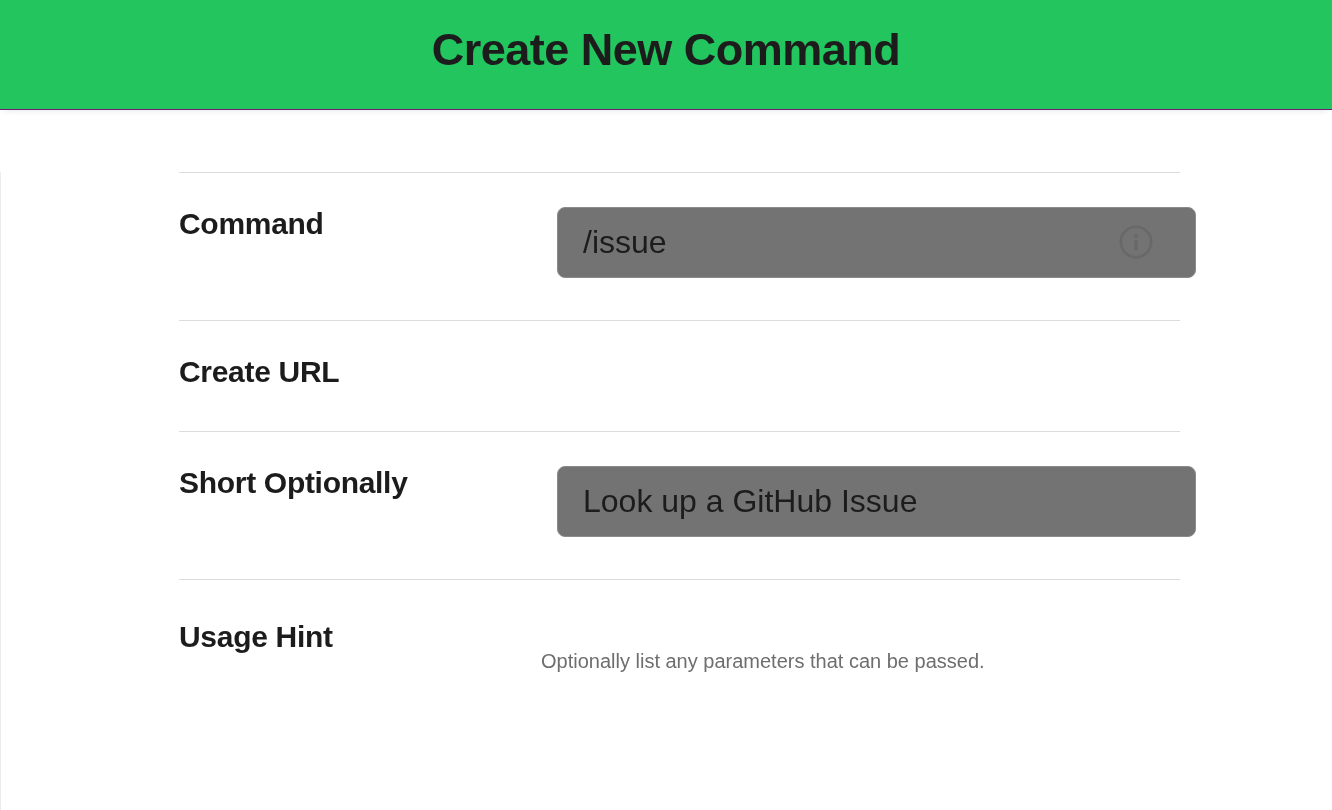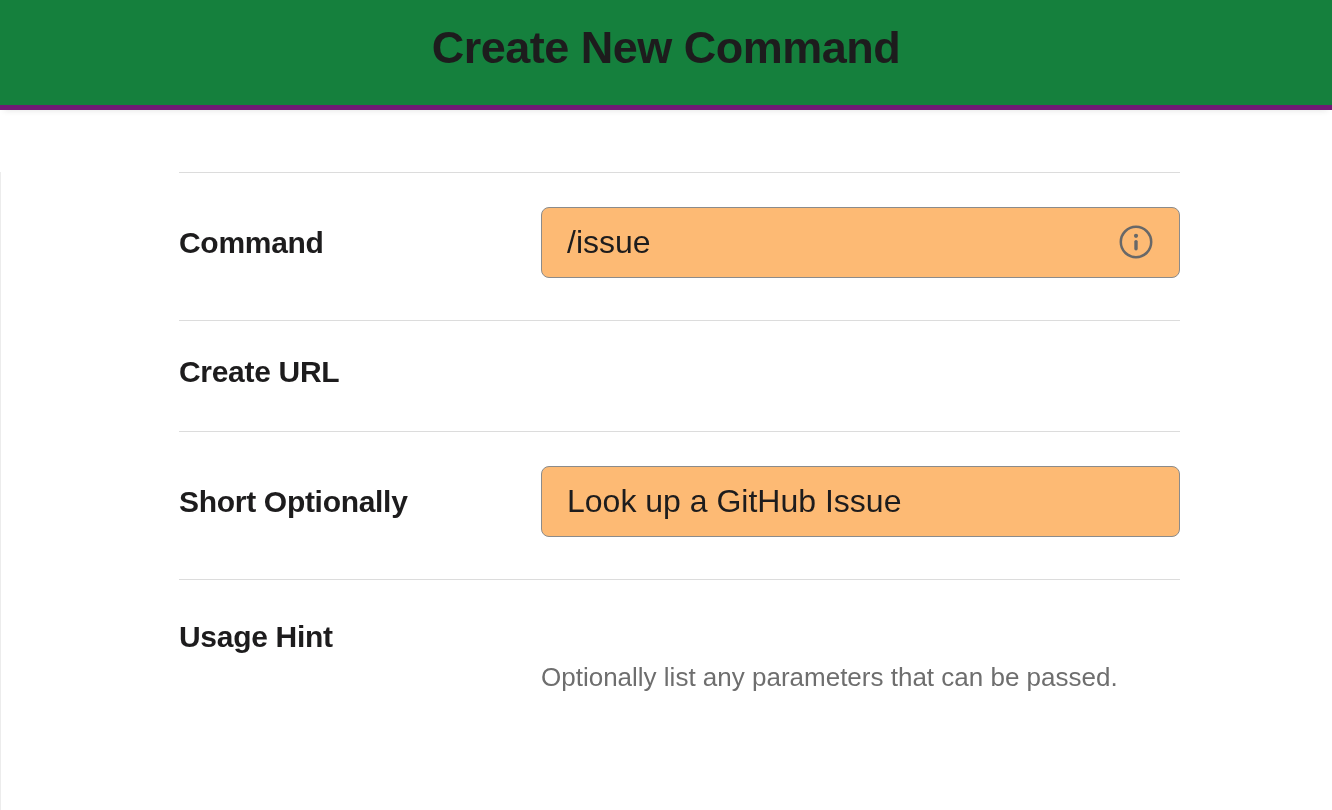--- a/index.html
+++ b/index.html
@@ -9,22 +9,22 @@
     background: #ffffff;
     font-family: "Liberation Sans", "DejaVu Sans", sans-serif;
     color: #1d1c1d;
     overflow: hidden;
   }
   .app-header {
     height: 110px;
     display: flex;
     align-items: center;
     justify-content: center;
-    background: #15803d;
-    border-bottom: 5px solid #701a75;
+    background: #22c55e;
+    border-bottom: 1px solid #701a75;
     box-shadow: 0 5px 6px -4px rgba(0,0,0,0.09);
     position: relative;
     z-index: 2;
   }
   .app-title {
     font-size: 45px;
     font-weight: 700;
     letter-spacing: -0.5px;
     color: #1d1c1d;
     position: relative;
@@ -34,21 +34,20 @@
     min-height: 699px;
     border-left: 1px solid #ececec;
     padding: 0 152px 0 178px;
     background: #ffffff;
   }
   .command-form {
     margin-top: 62px;
   }
   .field-row {
     display: flex;
-    align-items: center;
     border-top: 1px solid #dcdcdc;
     padding: 34px 0 42px 0;
   }
   .field-row.last {
     align-items: flex-start;
   }
   .field-label {
     width: 362px;
     flex-shrink: 0;
     font-size: 30px;
@@ -62,44 +61,45 @@
   .input-wrap {
     position: relative;
     flex: 1;
   }
   .text-input {
     display: block;
     width: 100%;
     height: 71px;
     border: 1.5px solid #8b8b8b;
     border-radius: 8px;
-    background: #fdba74;
+    background: #737373;
     font-family: "Liberation Sans", "DejaVu Sans", sans-serif;
     font-size: 32px;
     color: #1d1c1d;
     padding: 0 26px 0 25px;
     outline: none;
+    margin-left: 16px;
   }
   .text-input.has-icon {
     padding-right: 76px;
   }
   .info-btn {
     position: absolute;
     top: 35px;
     right: 27px;
     width: 34px;
     height: 34px;
     transform: translateY(-50%);
     cursor: pointer;
     display: block;
   }
   .info-btn svg { display: block; width: 34px; height: 34px; }
   .field-help {
-    margin-top: 48px;
-    font-size: 26px;
+    margin-top: 32px;
+    font-size: 20px;
     line-height: 30px;
     color: #6e6e6e;
   }
 </style>
 </head>
 <body>
 
 <header class="app-header">
   <h1 class="app-title">Create New Command</h1>
 </header>

